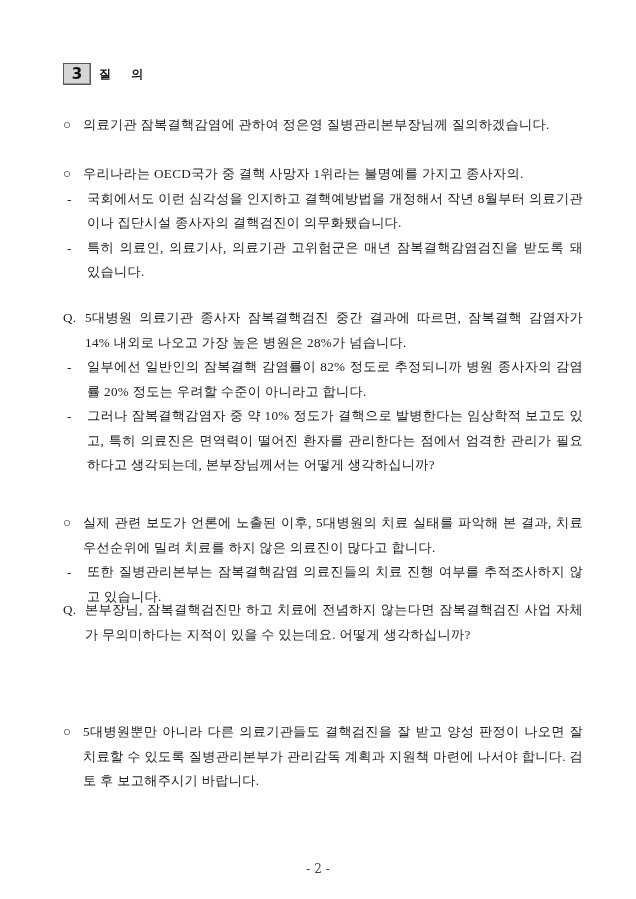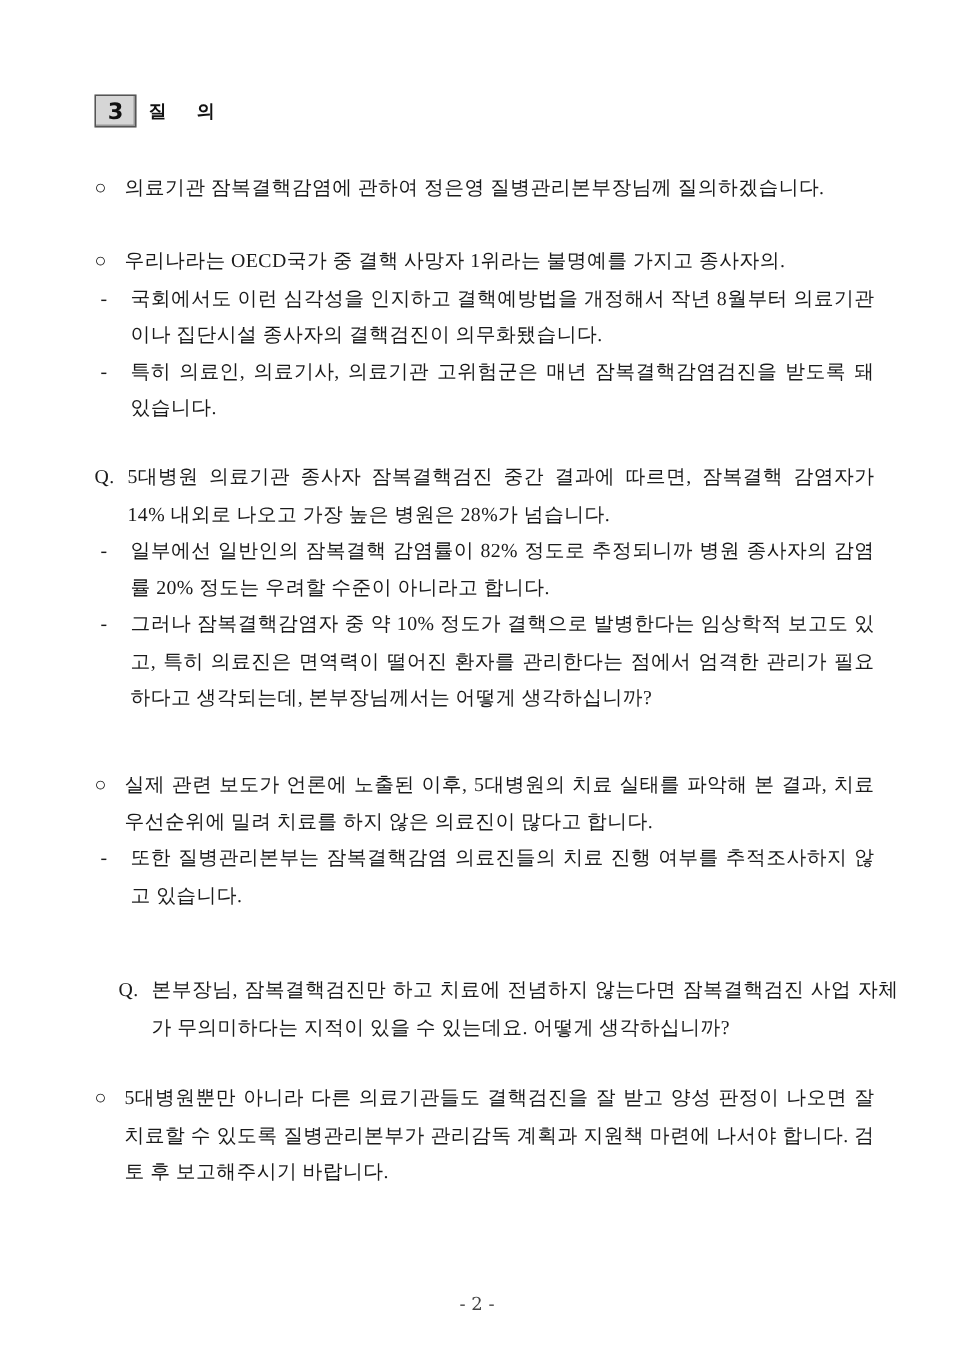--- a/index.html
+++ b/index.html
@@ -143,21 +143,21 @@
 
   <div class="block" style="top:499px;margin-top:12px;">
     <div class="para bullet-circle">
       <span class="marker marker-circle">○</span><span>실제 관련 보도가 언론에 노출된 이후, 5대병원의 치료 실태를 파악해 본 결과, 치료 우선순위에 밀려 치료를 하지 않은 의료진이 많다고 합니다.</span>
     </div>
     <div class="para bullet-dash">
       <span class="marker marker-dash">-</span><span>또한 질병관리본부는 잠복결핵감염 의료진들의 치료 진행 여부를 추적조사하지 않고 있습니다.</span>
     </div>
   </div>
 
-  <div class="block" style="top:648px;margin-left:16px;">
+  <div class="block" style="top:598px;">
     <div class="para bullet-q">
       <span class="marker marker-q">Q.</span><span>본부장님, 잠복결핵검진만 하고 치료에 전념하지 않는다면 잠복결핵검진 사업 자체가 무의미하다는 지적이 있을 수 있는데요. 어떻게 생각하십니까?</span>
     </div>
   </div>
 
   <div class="block" style="top:720px;">
     <div class="para bullet-circle">
       <span class="marker marker-circle">○</span><span>5대병원뿐만 아니라 다른 의료기관들도 결핵검진을 잘 받고 양성 판정이 나오면 잘 치료할 수 있도록 질병관리본부가 관리감독 계획과 지원책 마련에 나서야 합니다. 검토 후 보고해주시기 바랍니다.</span>
     </div>
   </div>

